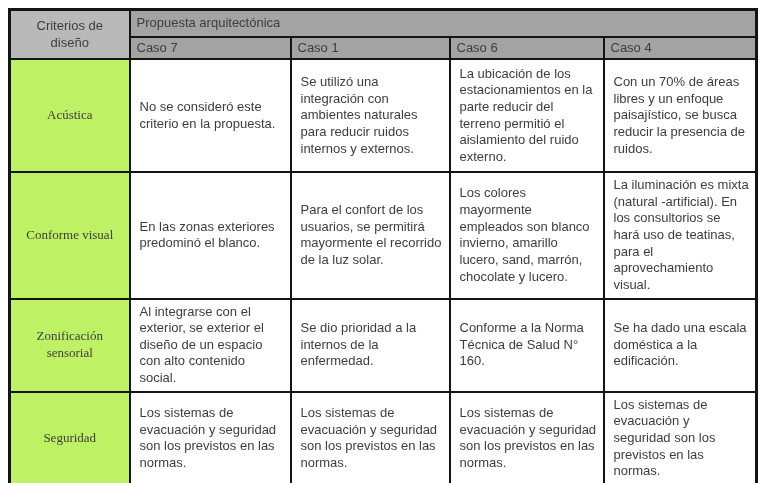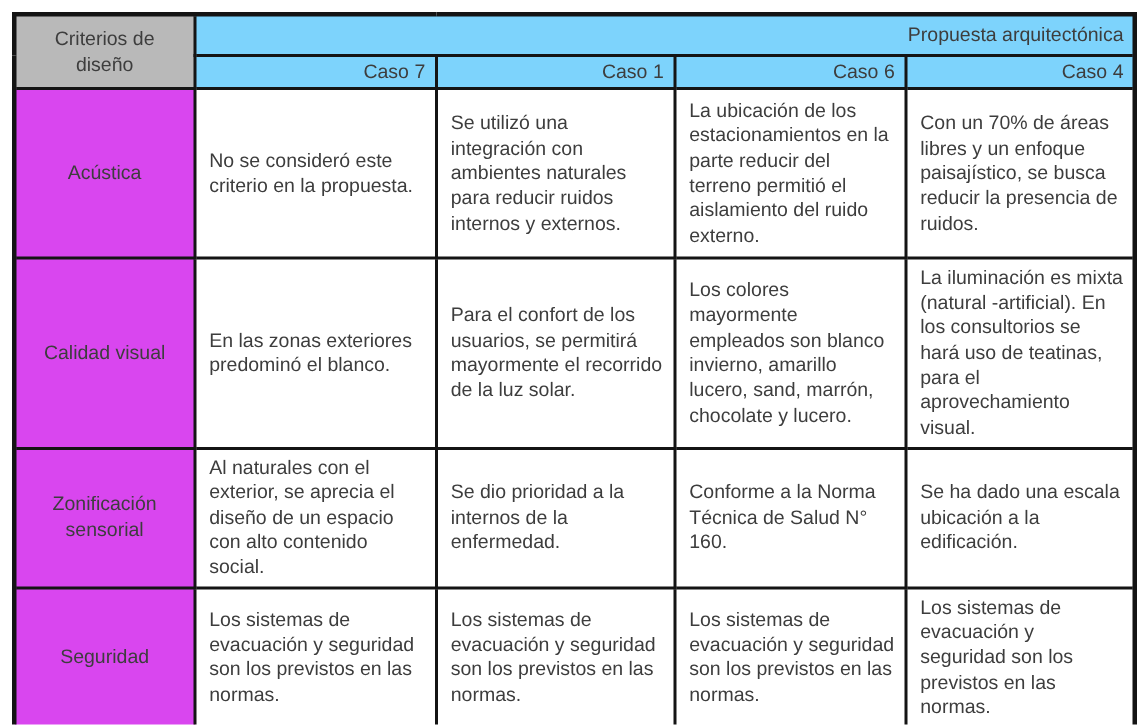--- a/index.html
+++ b/index.html
@@ -32,34 +32,35 @@
   col.c3 { width: 154px; }
   col.c4 { width: 153px; }
   th, td {
     border: 2px solid #141414;
     font-weight: normal;
     font-size: 13px;
     line-height: 1.28;
     vertical-align: middle;
   }
   thead th {
-    background: #7dd3fc;
-    text-align: right;
+    background: #a3a3a3;
+    text-align: left;
     padding: 2px 6px;
   }
   tr.group-row { height: 27px; }
   tr.case-row  { height: 22px; }
   th.criteria-head {
     background: #b9b9b9;
     text-align: center;
   }
   td.criteria-cell {
-    background: #d946ef;
+    background: #bef264;
     text-align: center;
     padding: 2px 8px;
+    font-family: Liberation Serif, serif;
   }
   td.data-cell {
     background: #ffffff;
     text-align: left;
     padding: 4px 6px 4px 9px;
   }
   tbody tr:nth-child(1) { height: 113px; }
   tbody tr:nth-child(2) { height: 122px; }
   tbody tr:nth-child(3) { height: 91px; }
   tbody tr:nth-child(4) { height: 94px; }
@@ -90,32 +91,32 @@
     </thead>
     <tbody>
         <tr>
           <td class="criteria-cell">Acústica</td>
           <td class="data-cell">No se consideró este criterio en la propuesta.</td>
           <td class="data-cell">Se utilizó una integración con ambientes naturales para reducir ruidos internos y externos.</td>
           <td class="data-cell">La ubicación de los estacionamientos en la parte reducir del terreno permitió el aislamiento del ruido externo.</td>
           <td class="data-cell">Con un 70% de áreas libres y un enfoque paisajístico, se busca reducir la presencia de ruidos.</td>
         </tr>
         <tr>
-          <td class="criteria-cell">Calidad visual</td>
+          <td class="criteria-cell">Conforme visual</td>
           <td class="data-cell">En las zonas exteriores predominó el blanco.</td>
           <td class="data-cell">Para el confort de los usuarios, se permitirá mayormente el recorrido de la luz solar.</td>
           <td class="data-cell">Los colores mayormente empleados son blanco invierno, amarillo lucero, sand, marrón, chocolate y lucero.</td>
           <td class="data-cell">La iluminación es mixta (natural -artificial). En los consultorios se hará uso de teatinas, para el aprovechamiento visual.</td>
         </tr>
         <tr>
           <td class="criteria-cell">Zonificación sensorial</td>
-          <td class="data-cell">Al naturales con el exterior, se aprecia el diseño de un espacio con alto contenido social.</td>
+          <td class="data-cell">Al integrarse con el exterior, se exterior el diseño de un espacio con alto contenido social.</td>
           <td class="data-cell">Se dio prioridad a la internos de la enfermedad.</td>
           <td class="data-cell">Conforme a la Norma Técnica de Salud N° 160.</td>
-          <td class="data-cell">Se ha dado una escala ubicación a la edificación.</td>
+          <td class="data-cell">Se ha dado una escala doméstica a la edificación.</td>
         </tr>
         <tr>
           <td class="criteria-cell">Seguridad</td>
           <td class="data-cell">Los sistemas de evacuación y seguridad son los previstos en las normas.</td>
           <td class="data-cell">Los sistemas de evacuación y seguridad son los previstos en las normas.</td>
           <td class="data-cell">Los sistemas de evacuación y seguridad son los previstos en las normas.</td>
           <td class="data-cell">Los sistemas de evacuación y seguridad son los previstos en las normas.</td>
         </tr>
       </tbody>
   </table>

